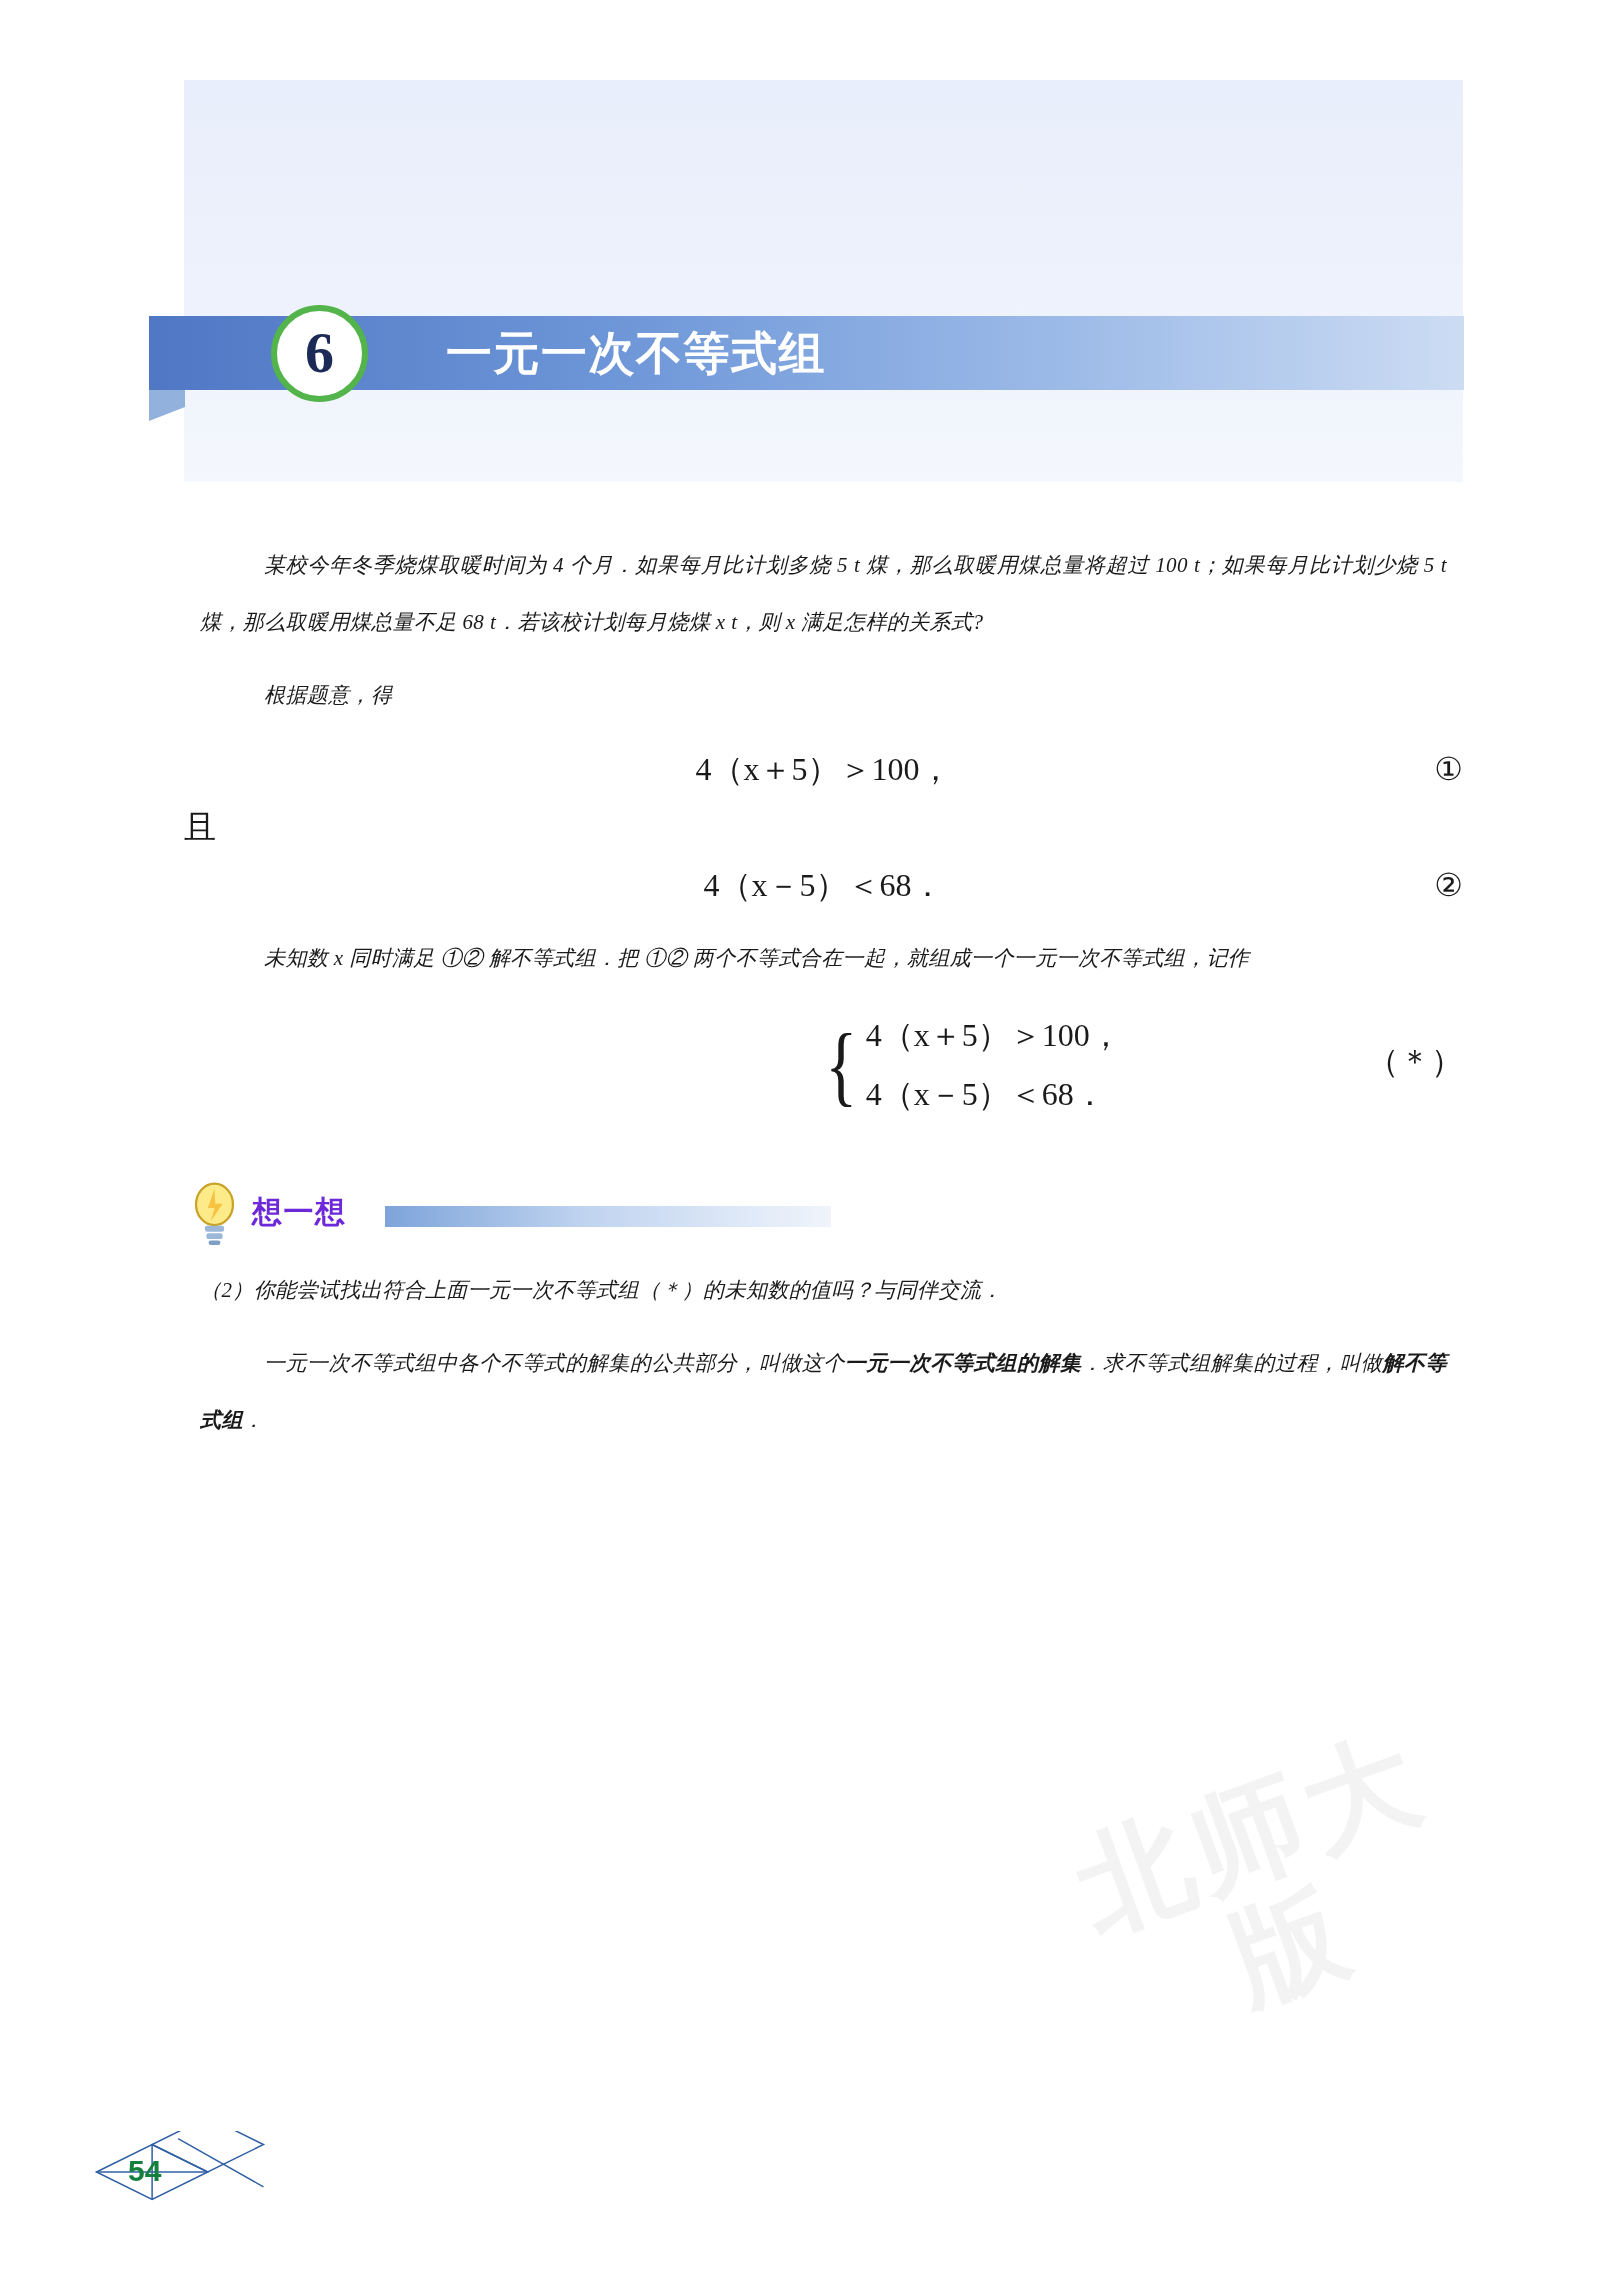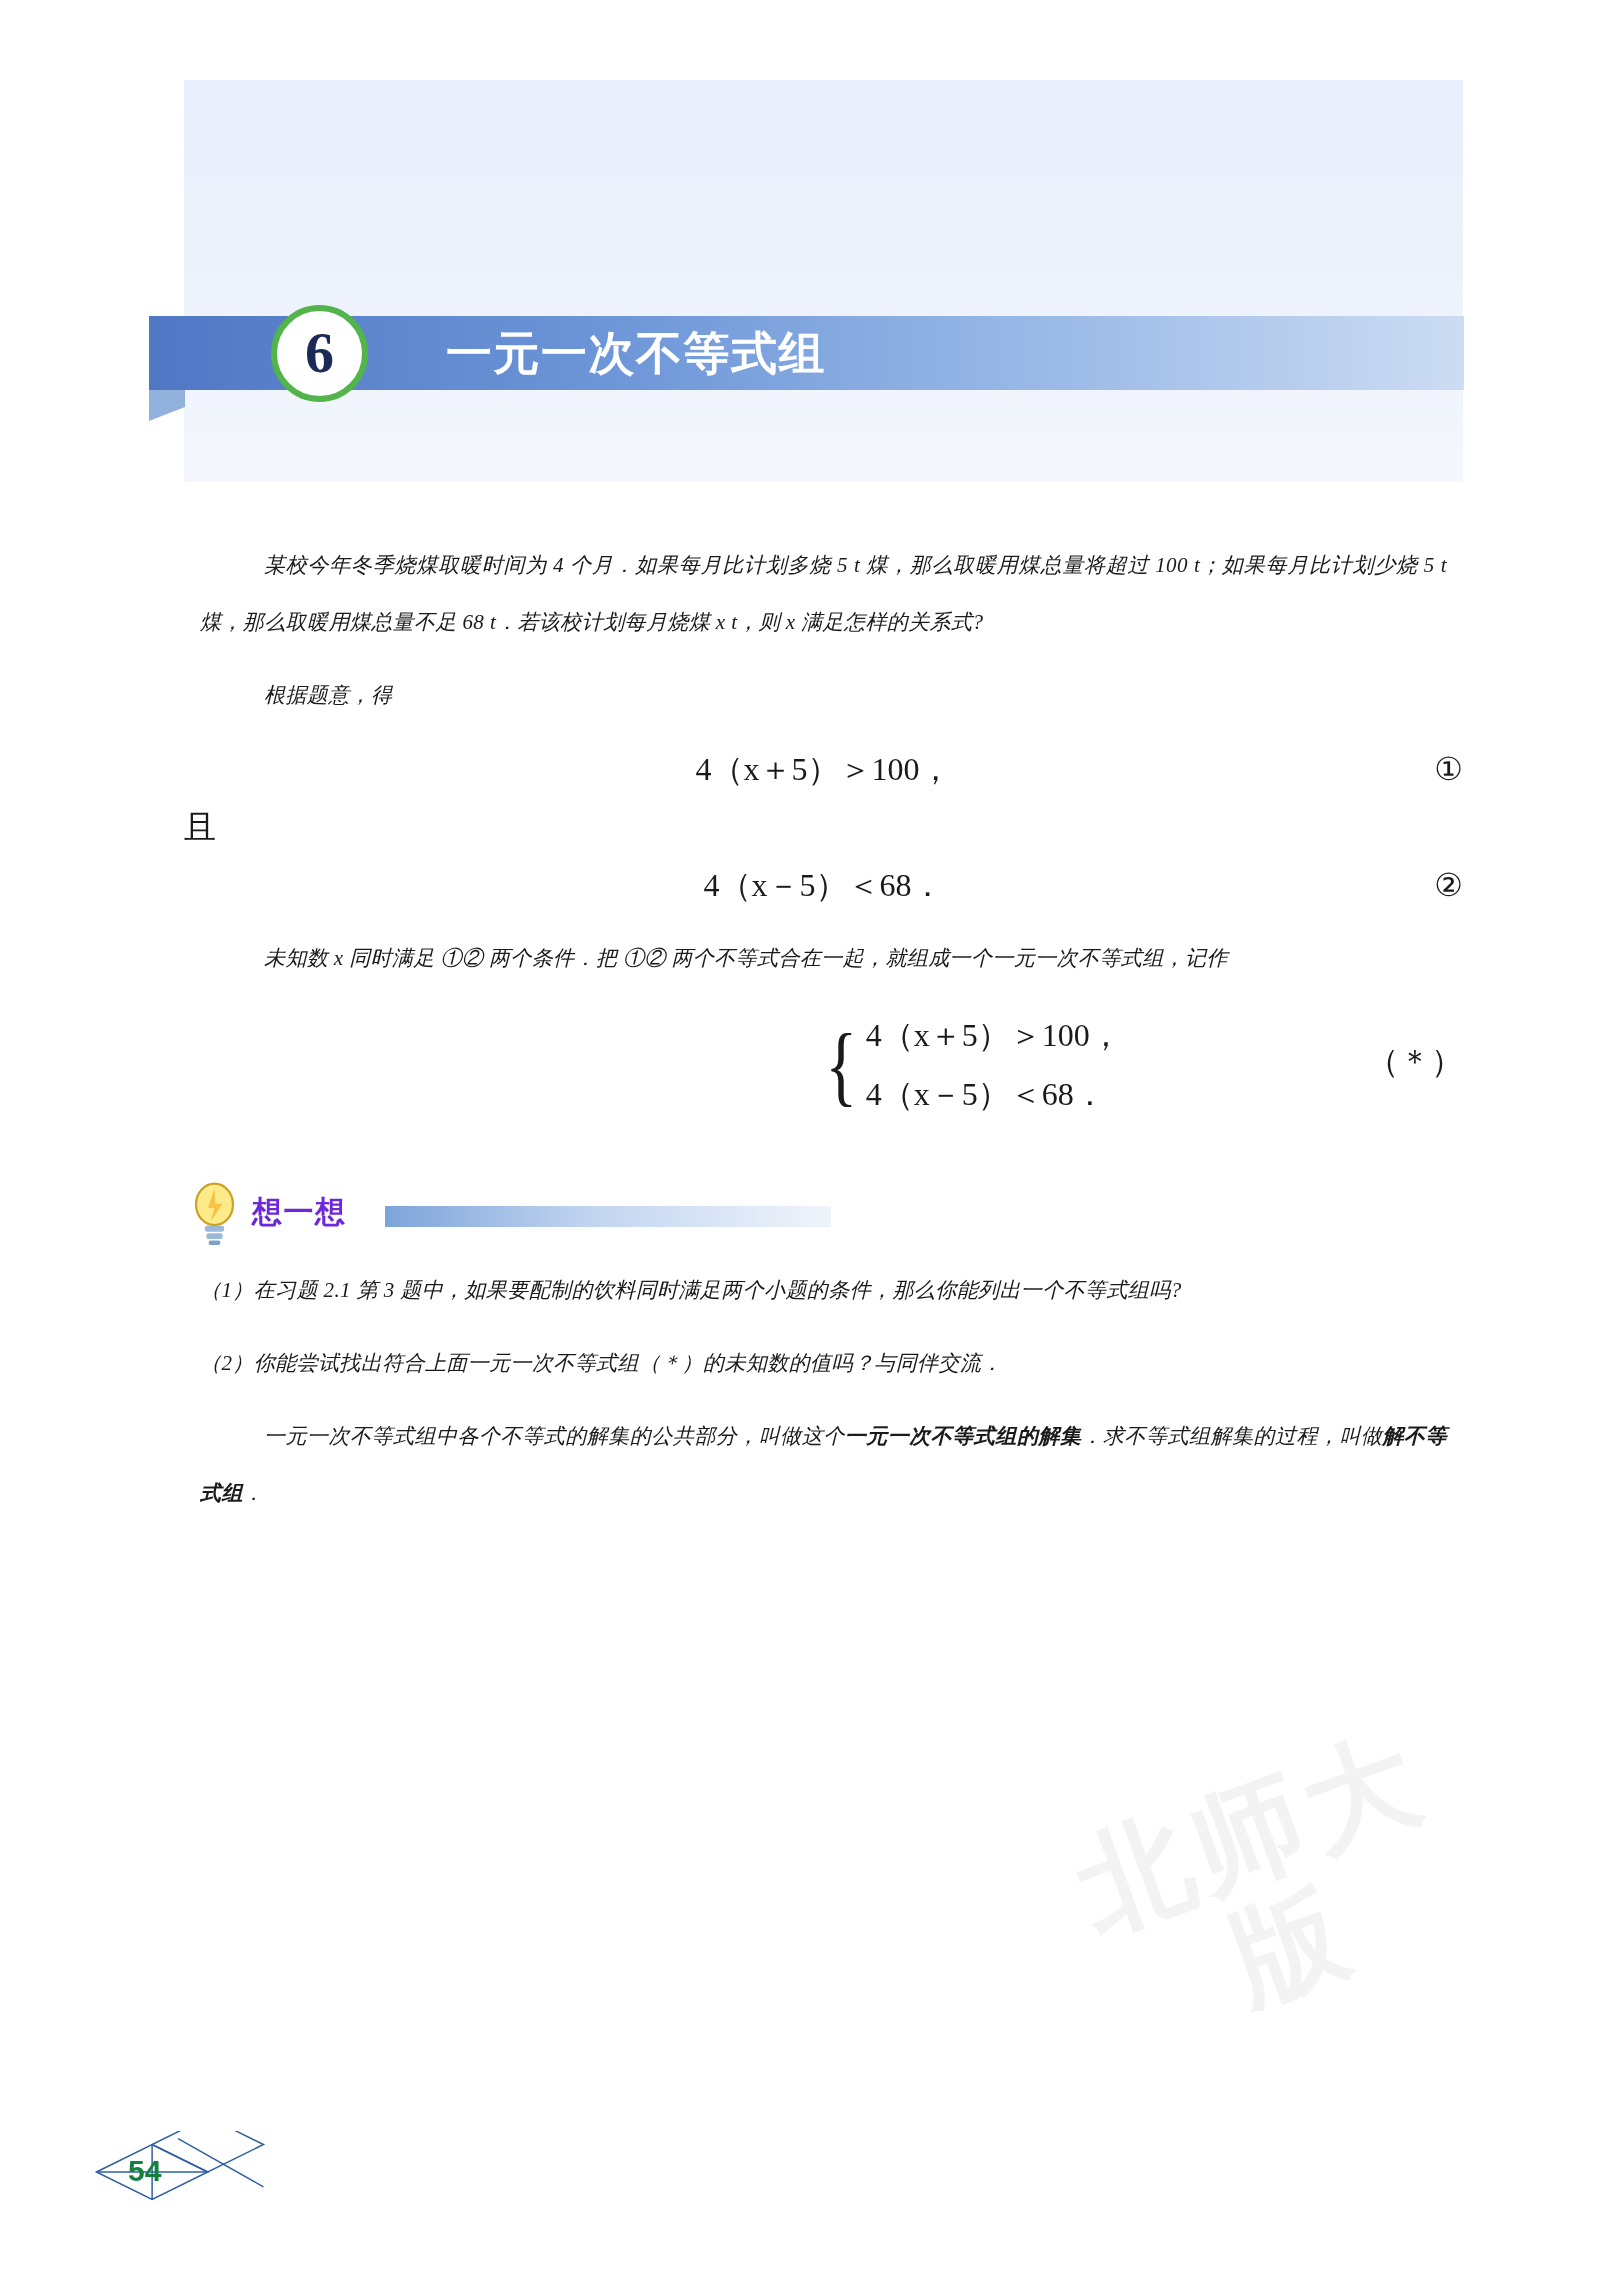--- a/index.html
+++ b/index.html
@@ -282,21 +282,21 @@
 
     <div class="eq-row">
       <div class="eq-left-label">且</div>
     </div>
 
     <div class="eq-row">
       <div class="eq-center math">4（x－5）＜68．</div>
       <div class="eq-marker">②</div>
     </div>
 
-    <p class="para indent gap-sm">未知数 x 同时满足 ①② 两个条件．把 ①② 两个不等式合在一起，就组成一个一元一次不等式组，记作</p>
+    <p class="para indent gap-sm">未知数 x 同时满足 ①② 解不等式组．把 ①② 两个不等式合在一起，就组成一个一元一次不等式组，记作</p>
 
     <div class="system-wrap">
       <div class="system-inner">
         <div class="brace">{</div>
         <div class="system-lines">
           <div class="math">4（x＋5）＞100，</div>
           <div class="math">4（x－5）＜68．</div>
         </div>
       </div>
       <div class="system-marker">（＊）</div>
@@ -308,21 +308,20 @@
         <ellipse cx="33" cy="33" rx="25" ry="28" fill="#fdea88" stroke="#c9a227" stroke-width="3"></ellipse>
         <path d="M33 12 L24 38 L33 38 L28 56 L44 32 L34 32 Z" fill="#f6c343"></path>
         <rect x="20" y="62" width="26" height="8" rx="3" fill="#9bb8d8"></rect>
         <rect x="22" y="72" width="22" height="8" rx="3" fill="#9bb8d8"></rect>
         <rect x="25" y="82" width="16" height="6" rx="3" fill="#7fa0c4"></rect>
       </svg>
       <div class="think-label">想一想</div>
       <div class="think-rule"></div>
     </div>
 
-    <p class="para gap-sm">（1）在习题 2.1 第 3 题中，如果要配制的饮料同时满足两个小题的条件，那么你能列出一个不等式组吗?</p>
     <p class="para">（2）你能尝试找出符合上面一元一次不等式组（＊）的未知数的值吗？与同伴交流．</p>
 
     <p class="para indent gap-lg"><span>一元一次不等式组中各个不等式的解集的公共部分，叫做这个</span><span class="bold">一元一次不等式组的解集</span><span>．求不等式组解集的过程，叫做</span><span class="bold">解不等式组</span><span>．</span></p>
 
   </div>
 
   <div class="watermark">
     <span>北师大版</span>
   </div>
 

